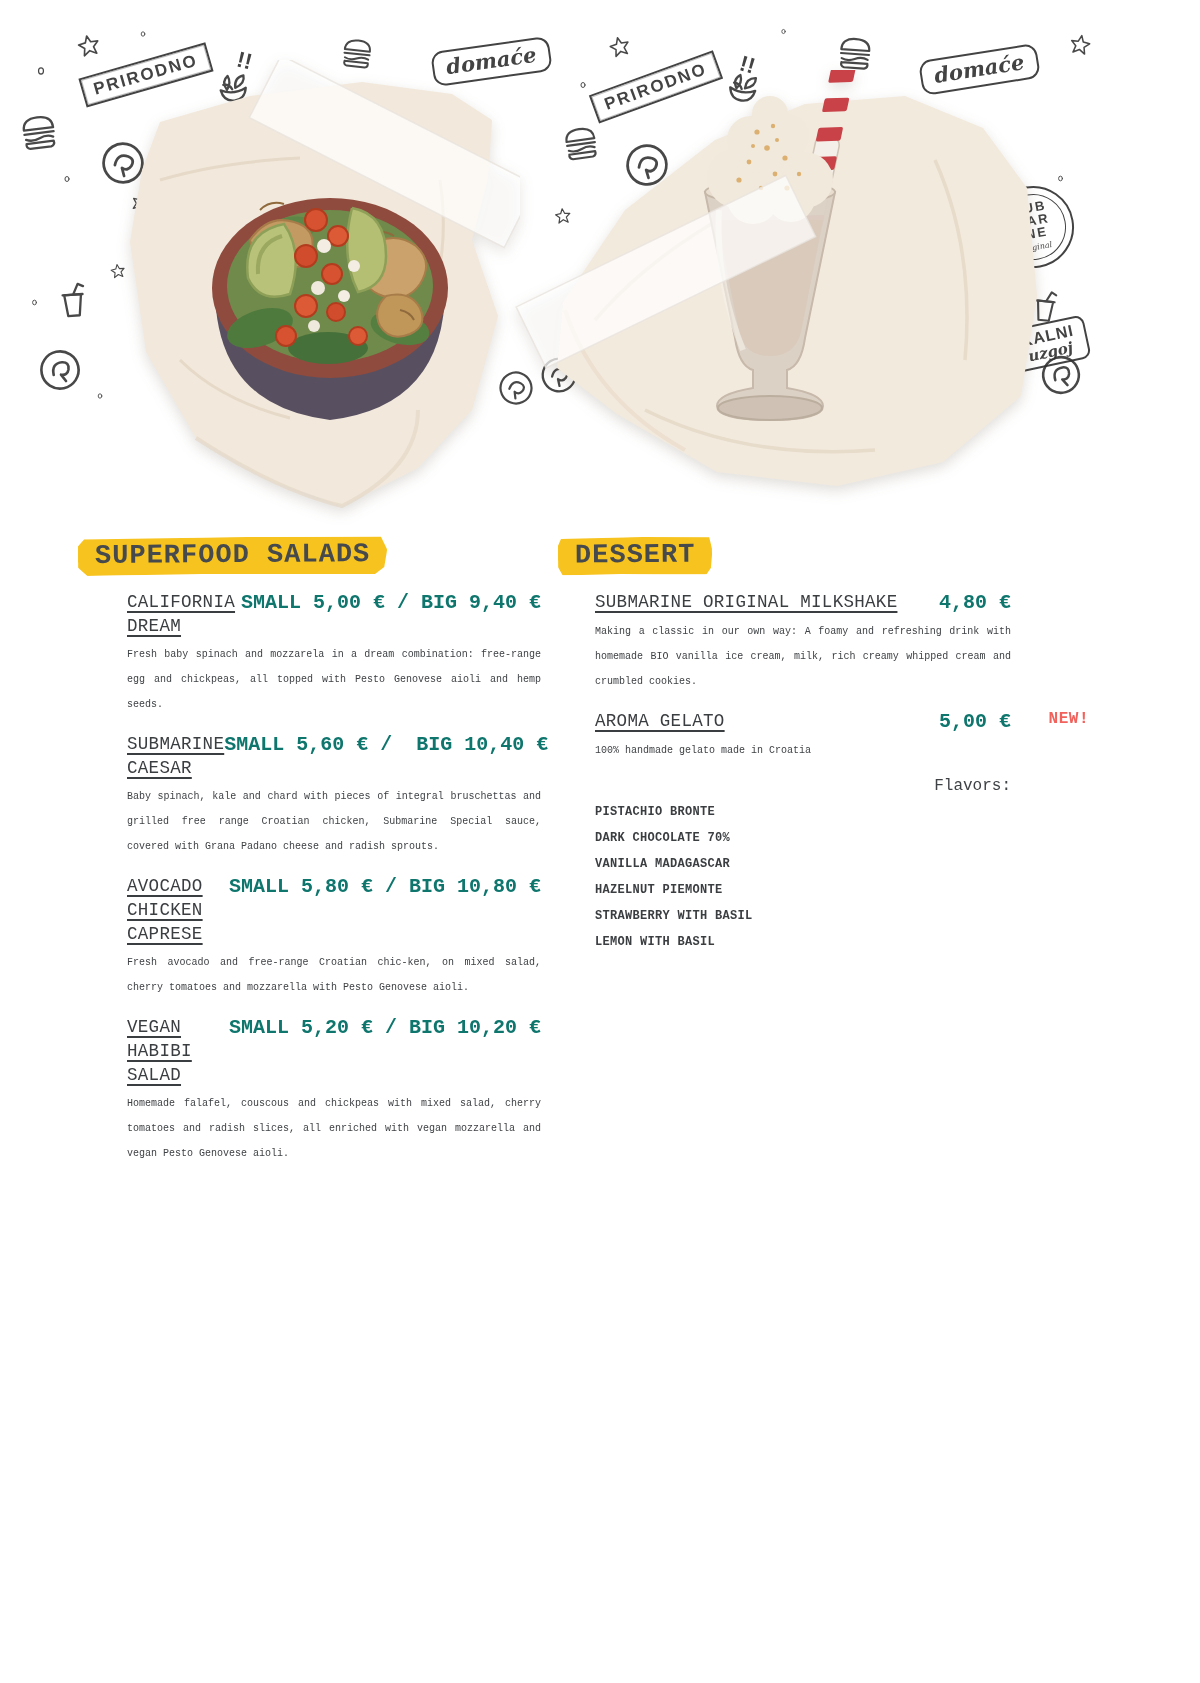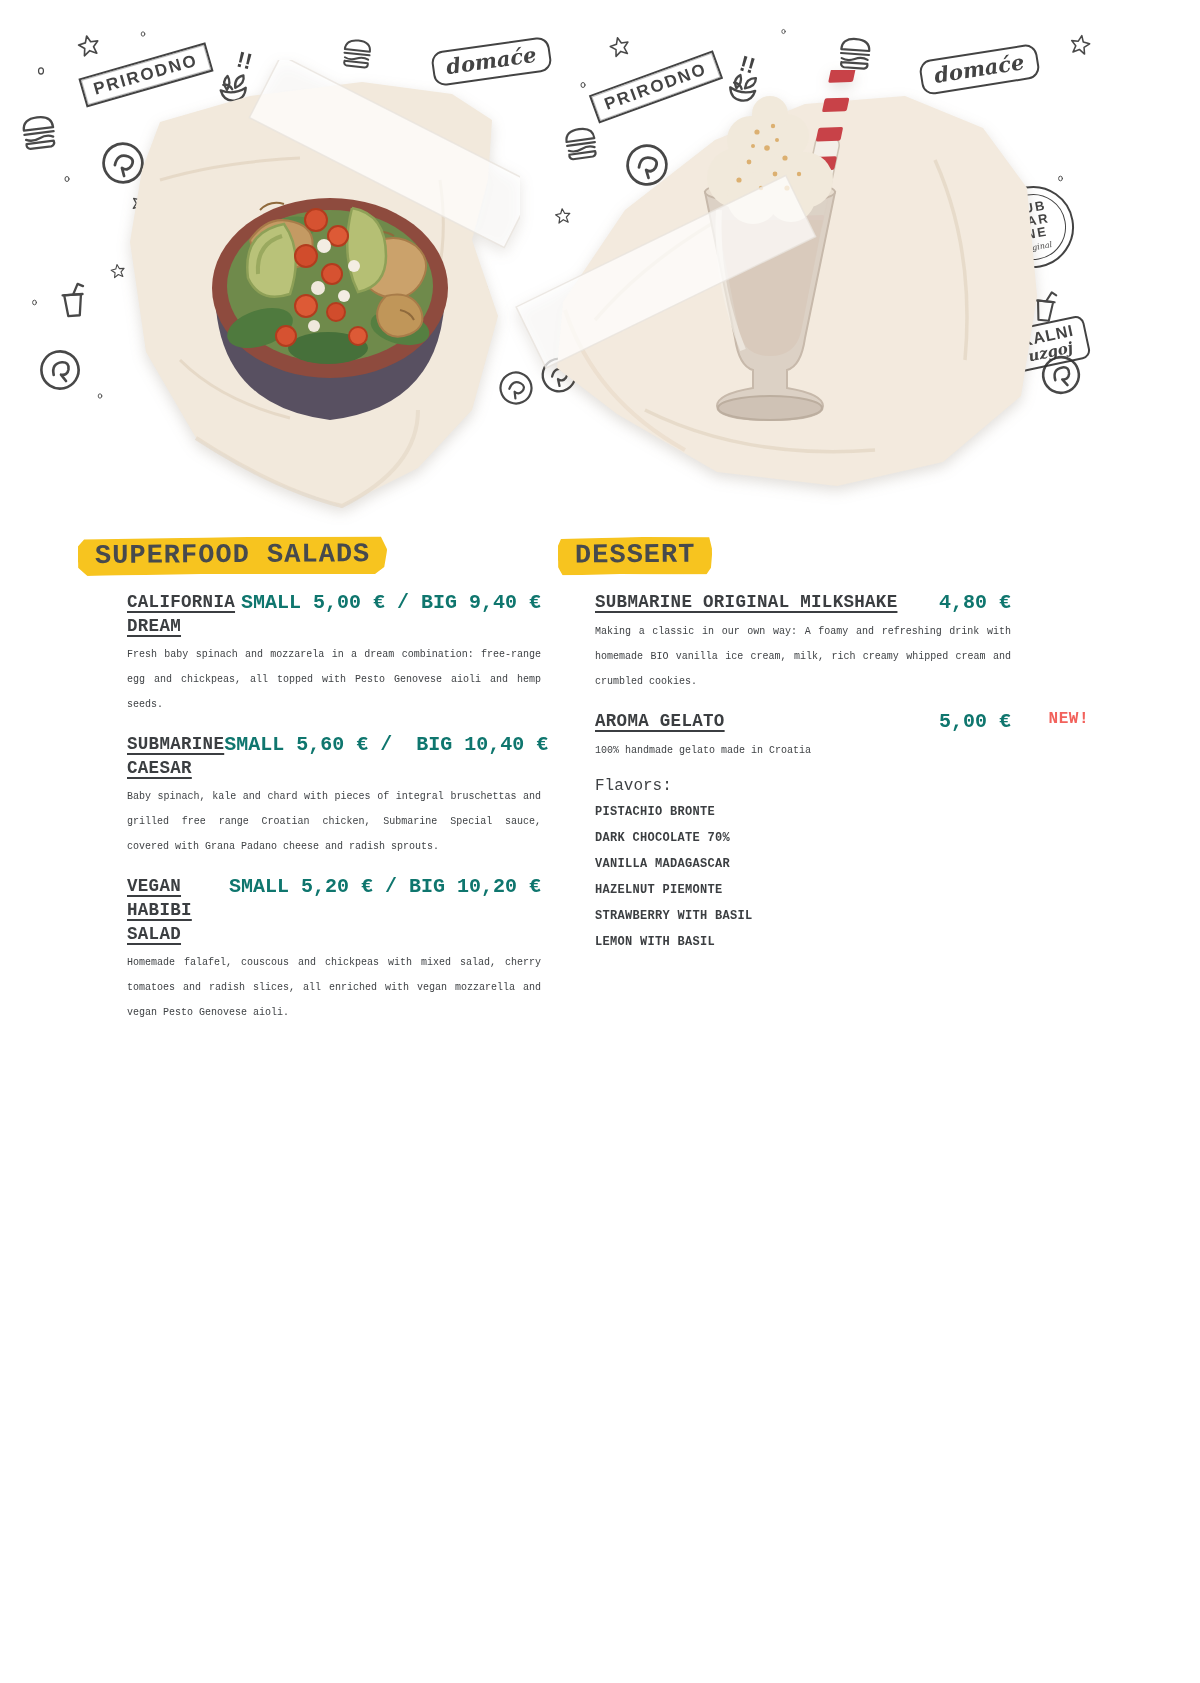--- a/index.html
+++ b/index.html
@@ -38,31 +38,31 @@
   .col.right{left:558px;width:520px;}
   .badge{display:inline-block;background:#f7c41f;color:#474a4d;
          font-family:"Liberation Mono","DejaVu Sans Mono",monospace;font-weight:bold;
          font-size:27px;letter-spacing:1px;padding:3px 17px 5px;transform:rotate(-.4deg);
          clip-path:polygon(0% 22%,2% 4%,55% 0%,98% 2%,100% 36%,99% 82%,96% 100%,40% 97%,3% 100%,0% 78%);}
   .items{margin-top:8px;}
   .col.left .items{margin-left:49px;width:414px;}
   .col.right .items{margin-left:37px;width:416px;}
   .item{position:relative;margin-top:15px;}
   .item-head{display:flex;align-items:flex-start;}
-  .item-name{font-size:17.5px;font-weight:bold;letter-spacing:.3px;color:#3b3e41;
+  .item-name{font-size:17.5px;font-weight:normal;letter-spacing:.3px;color:#3b3e41;
              text-decoration:underline;text-decoration-thickness:1.5px;text-underline-offset:4px;
              line-height:24px;max-width:230px;}
   .item-name.narrow{max-width:160px;}
   .item-price{margin-left:auto;white-space:pre;font-size:20px;font-weight:bold;
               color:#0f766e;line-height:24px;padding-top:1px;}
   .new-flag{position:absolute;right:-78px;top:1px;color:#f2625c;font-weight:bold;
             font-size:16px;letter-spacing:.5px;}
   .item-desc{margin-top:4px;font-size:10px;line-height:25px;text-align:justify;color:#3f4245;}
   .flavors{margin-top:10px;}
-  .flavors-label{font-size:16px;line-height:26px;color:#3f4245;}
+  .flavors-label{font-size:16px;line-height:26px;color:#3f4245;text-align:right;}
   .flavor{font-size:12px;font-weight:bold;line-height:26px;letter-spacing:.3px;color:#3b3e41;}
 </style>
 </head>
 <body>
 
 <div class="page">
 
   <svg width="0" height="0" style="position:absolute" aria-hidden="true">
     <defs>
       <g id="d-burger">
@@ -357,20 +357,27 @@
         </div>
 
         <div class="item">
           <div class="item-head">
             <span class="item-name">SUBMARINE CAESAR</span>
             <span class="item-price">SMALL 5,60 € /  BIG 10,40 €</span>
           </div>
           <div class="item-desc">Baby spinach, kale and chard with pieces of integral bruschettas and grilled free range Croatian chicken, Submarine Special sauce, covered with Grana Padano cheese and radish sprouts.</div>
         </div>
 
+        <div class="item">
+          <div class="item-head">
+            <span class="item-name">AVOCADO CHICKEN CAPRESE</span>
+            <span class="item-price">SMALL 5,80 € / BIG 10,80 €</span>
+          </div>
+          <div class="item-desc">Fresh avocado and free-range Croatian chic-ken, on mixed salad, cherry tomatoes and mozzarella with Pesto Genovese aioli.</div>
+        </div>
 
         <div class="item">
           <div class="item-head">
             <span class="item-name narrow">VEGAN HABIBI SALAD</span>
             <span class="item-price">SMALL 5,20 € / BIG 10,20 €</span>
           </div>
           <div class="item-desc">Homemade falafel, couscous and chickpeas with mixed salad, cherry tomatoes and radish slices, all enriched with vegan mozzarella and vegan Pesto Genovese aioli.</div>
         </div>
 
       </div>

